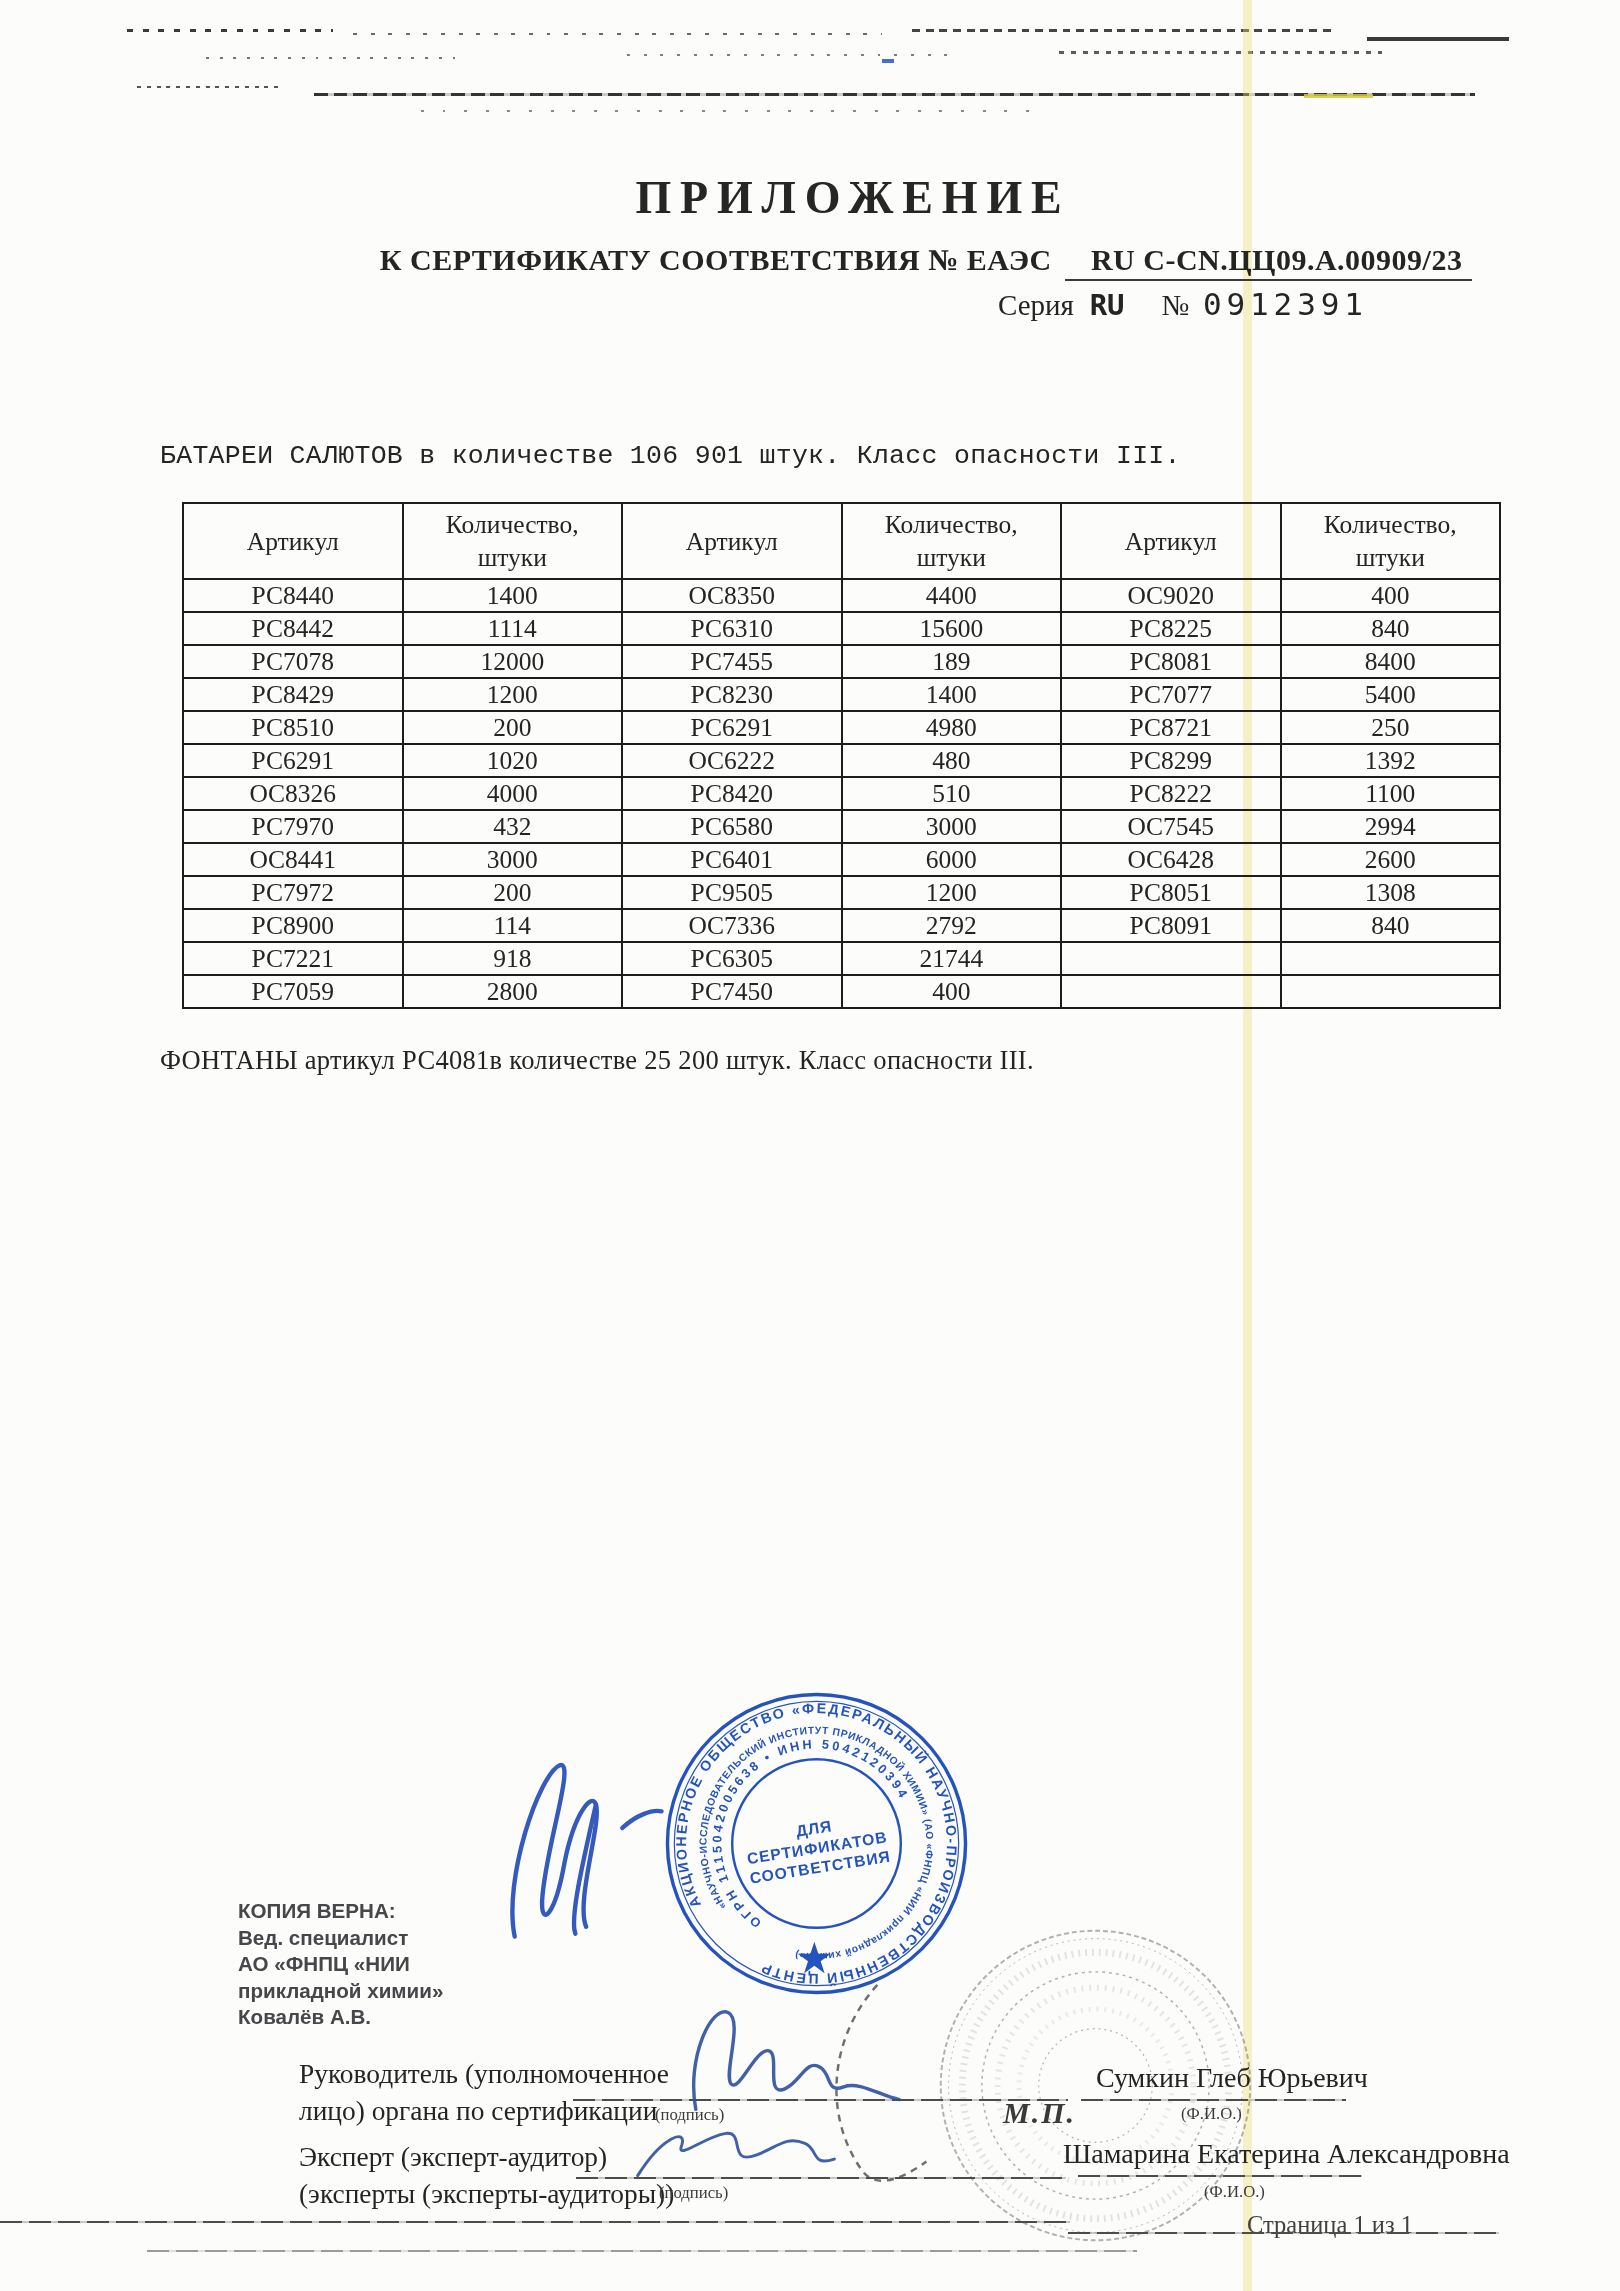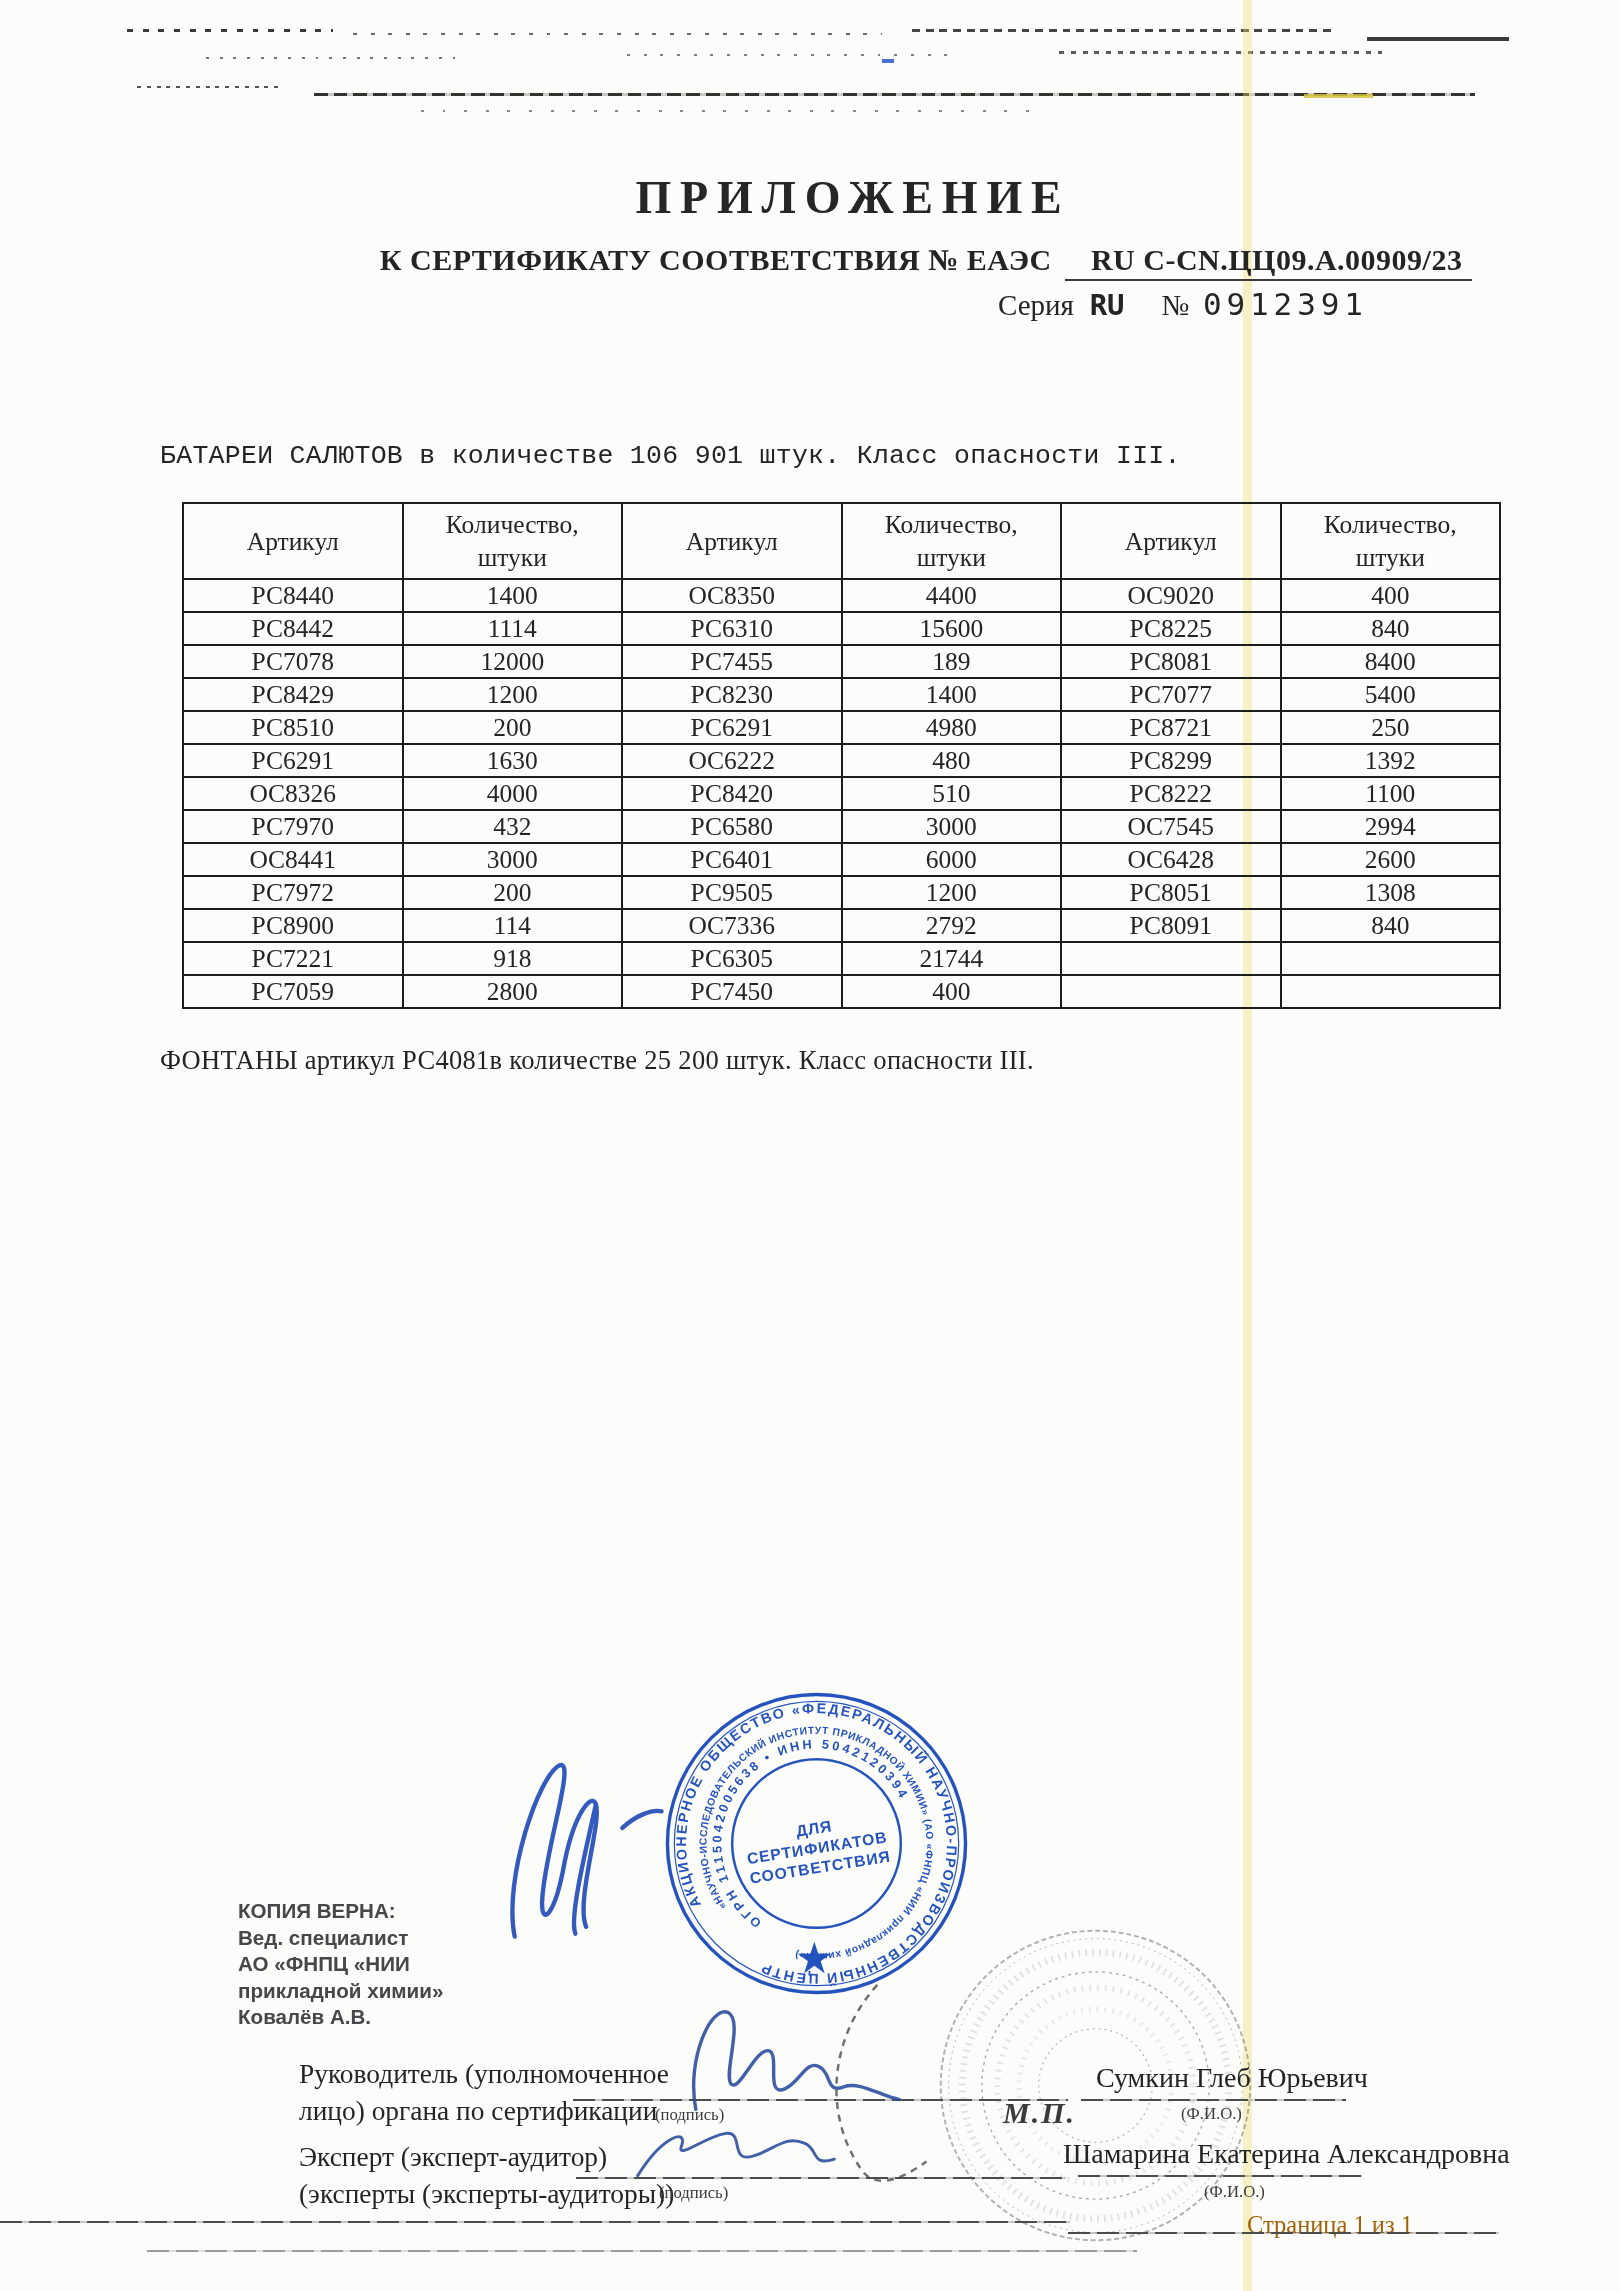--- a/index.html
+++ b/index.html
@@ -50,21 +50,21 @@
     font-family:"Liberation Sans", sans-serif;
     font-weight:bold;font-size:20.6px;line-height:26.5px;color:#46464b;
   }
   
   .siglabel{font-size:27.4px;line-height:37px;white-space:nowrap;}
   .caption{font-size:16.7px;color:#3c3c3a;}
   .mp{font-size:30px;font-weight:bold;letter-spacing:2px;color:#3a3a38;font-style:italic;}
   .name{font-size:28px;white-space:nowrap;}
   .ruleline{position:absolute;height:2px;
     background:repeating-linear-gradient(90deg,#4c4c48 0 21.6px, rgba(76,76,72,.30) 21.6px 29px);}
-  .pagefoot{font-size:24.5px;color:#a16207;white-space:nowrap;}
+  .pagefoot{font-size:24.5px;color:#404040;white-space:nowrap;}
   svg{display:block;}
 </style>
 </head>
 <body>
 
 <div id="page">
 
   <div>
     <div class="dashline" style="left:127px;top:29px;width:206px;height:2.9px;background:repeating-linear-gradient(90deg,#3a3a38 0 5.9px,transparent 5.9px 15.7px);"></div>
     <div class="dashline" style="left:353px;top:33px;width:529px;height:2px;background:repeating-linear-gradient(90deg,#6a6a66 0 3.9px,transparent 3.9px 17.6px);"></div>
@@ -145,21 +145,21 @@
           <tr>
             <td>РС8510</td>
             <td>200</td>
             <td>РС6291</td>
             <td>4980</td>
             <td>РС8721</td>
             <td>250</td>
           </tr>
           <tr>
             <td>РС6291</td>
-            <td>1630</td>
+            <td>1020</td>
             <td>ОС6222</td>
             <td>480</td>
             <td>РС8299</td>
             <td>1392</td>
           </tr>
           <tr>
             <td>ОС8326</td>
             <td>4000</td>
             <td>РС8420</td>
             <td>510</td>

